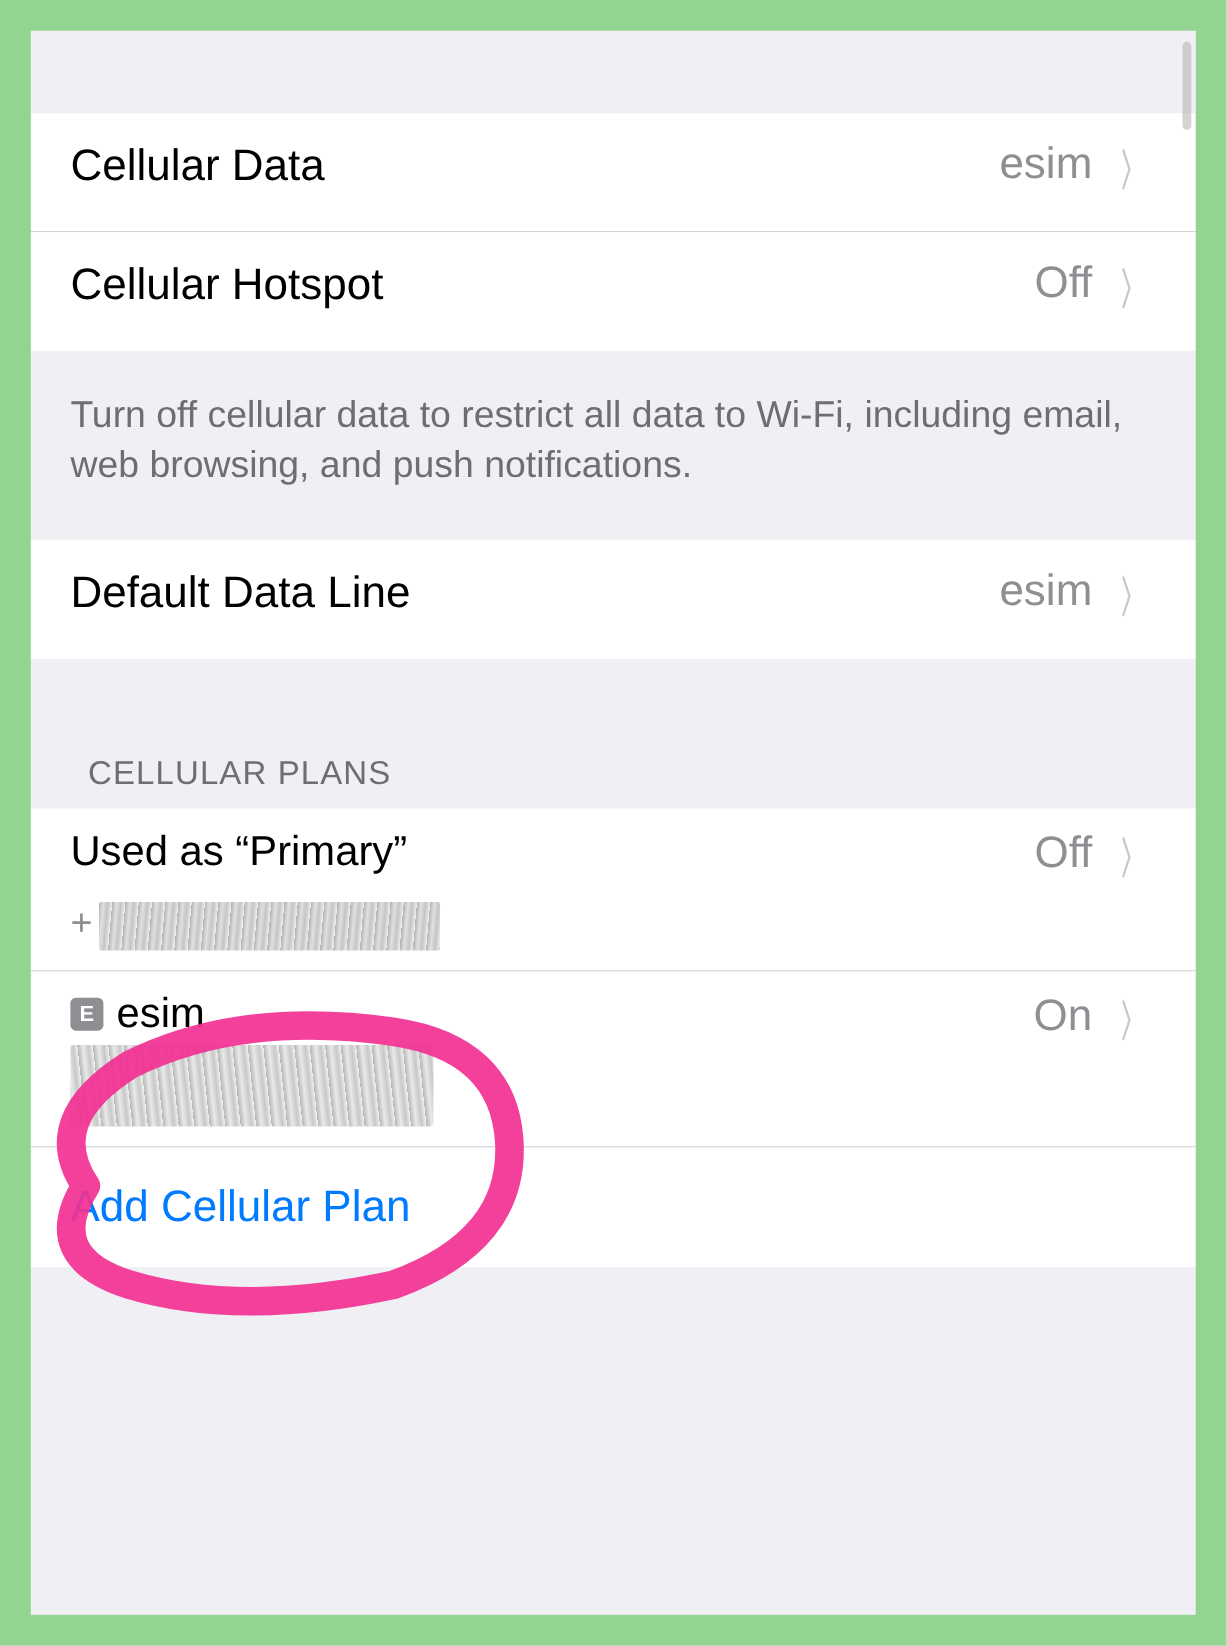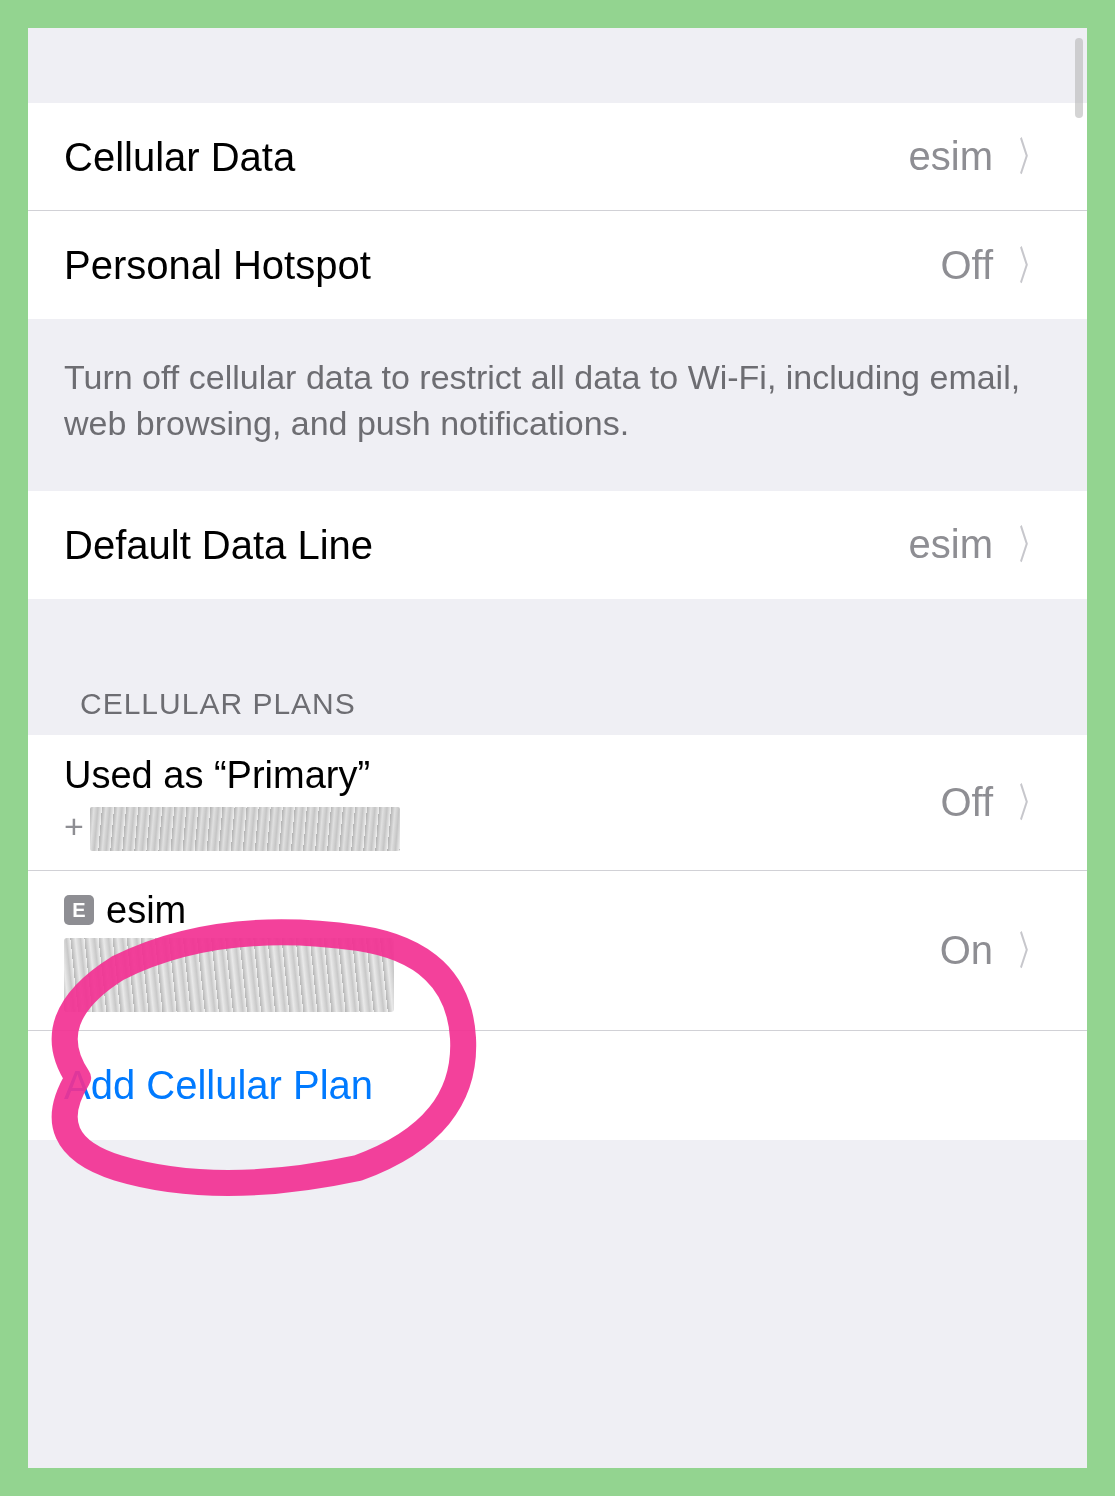--- a/index.html
+++ b/index.html
@@ -22,21 +22,21 @@
     }
     .spacer-top {
       height: 75px;
       background: #efeff4;
     }
     .group {
       background: #ffffff;
     }
     .row {
       display: flex;
-      align-items: center;
+      align-items: flex-start;
       padding: 24px 36px;
       border-bottom: 1px solid #d1d1d6;
       min-height: 108px;
     }
     .row:last-child {
       border-bottom: none;
     }
     .row-label {
       font-size: 40px;
       color: #000000;
@@ -77,21 +77,21 @@
     }
     .plan-left {
       flex: 1;
       display: flex;
       flex-direction: column;
       justify-content: center;
     }
     .plan-title {
       font-size: 38px;
       color: #000000;
-      margin-bottom: 6px;
+      margin-bottom: 20px;
     }
     .plan-sub {
       font-size: 34px;
       color: #8e8e93;
       display: flex;
       align-items: center;
     }
     .redacted {
       width: 310px;
       height: 44px;
@@ -171,21 +171,21 @@
 
   <div class="spacer-top"></div>
 
   <div class="group">
     <div class="row">
       <div class="row-label">Cellular Data</div>
       <div class="row-value">esim</div>
       <span class="chevron">〉</span>
     </div>
     <div class="row">
-      <div class="row-label">Personal Hotspot</div>
+      <div class="row-label">Cellular Hotspot</div>
       <div class="row-value">Off</div>
       <span class="chevron">〉</span>
     </div>
   </div>
 
   <div class="footer-text">Turn off cellular data to restrict all data to Wi-Fi, including email, web browsing, and push notifications.</div>
 
   <div class="group">
     <div class="row">
       <div class="row-label">Default Data Line</div>

